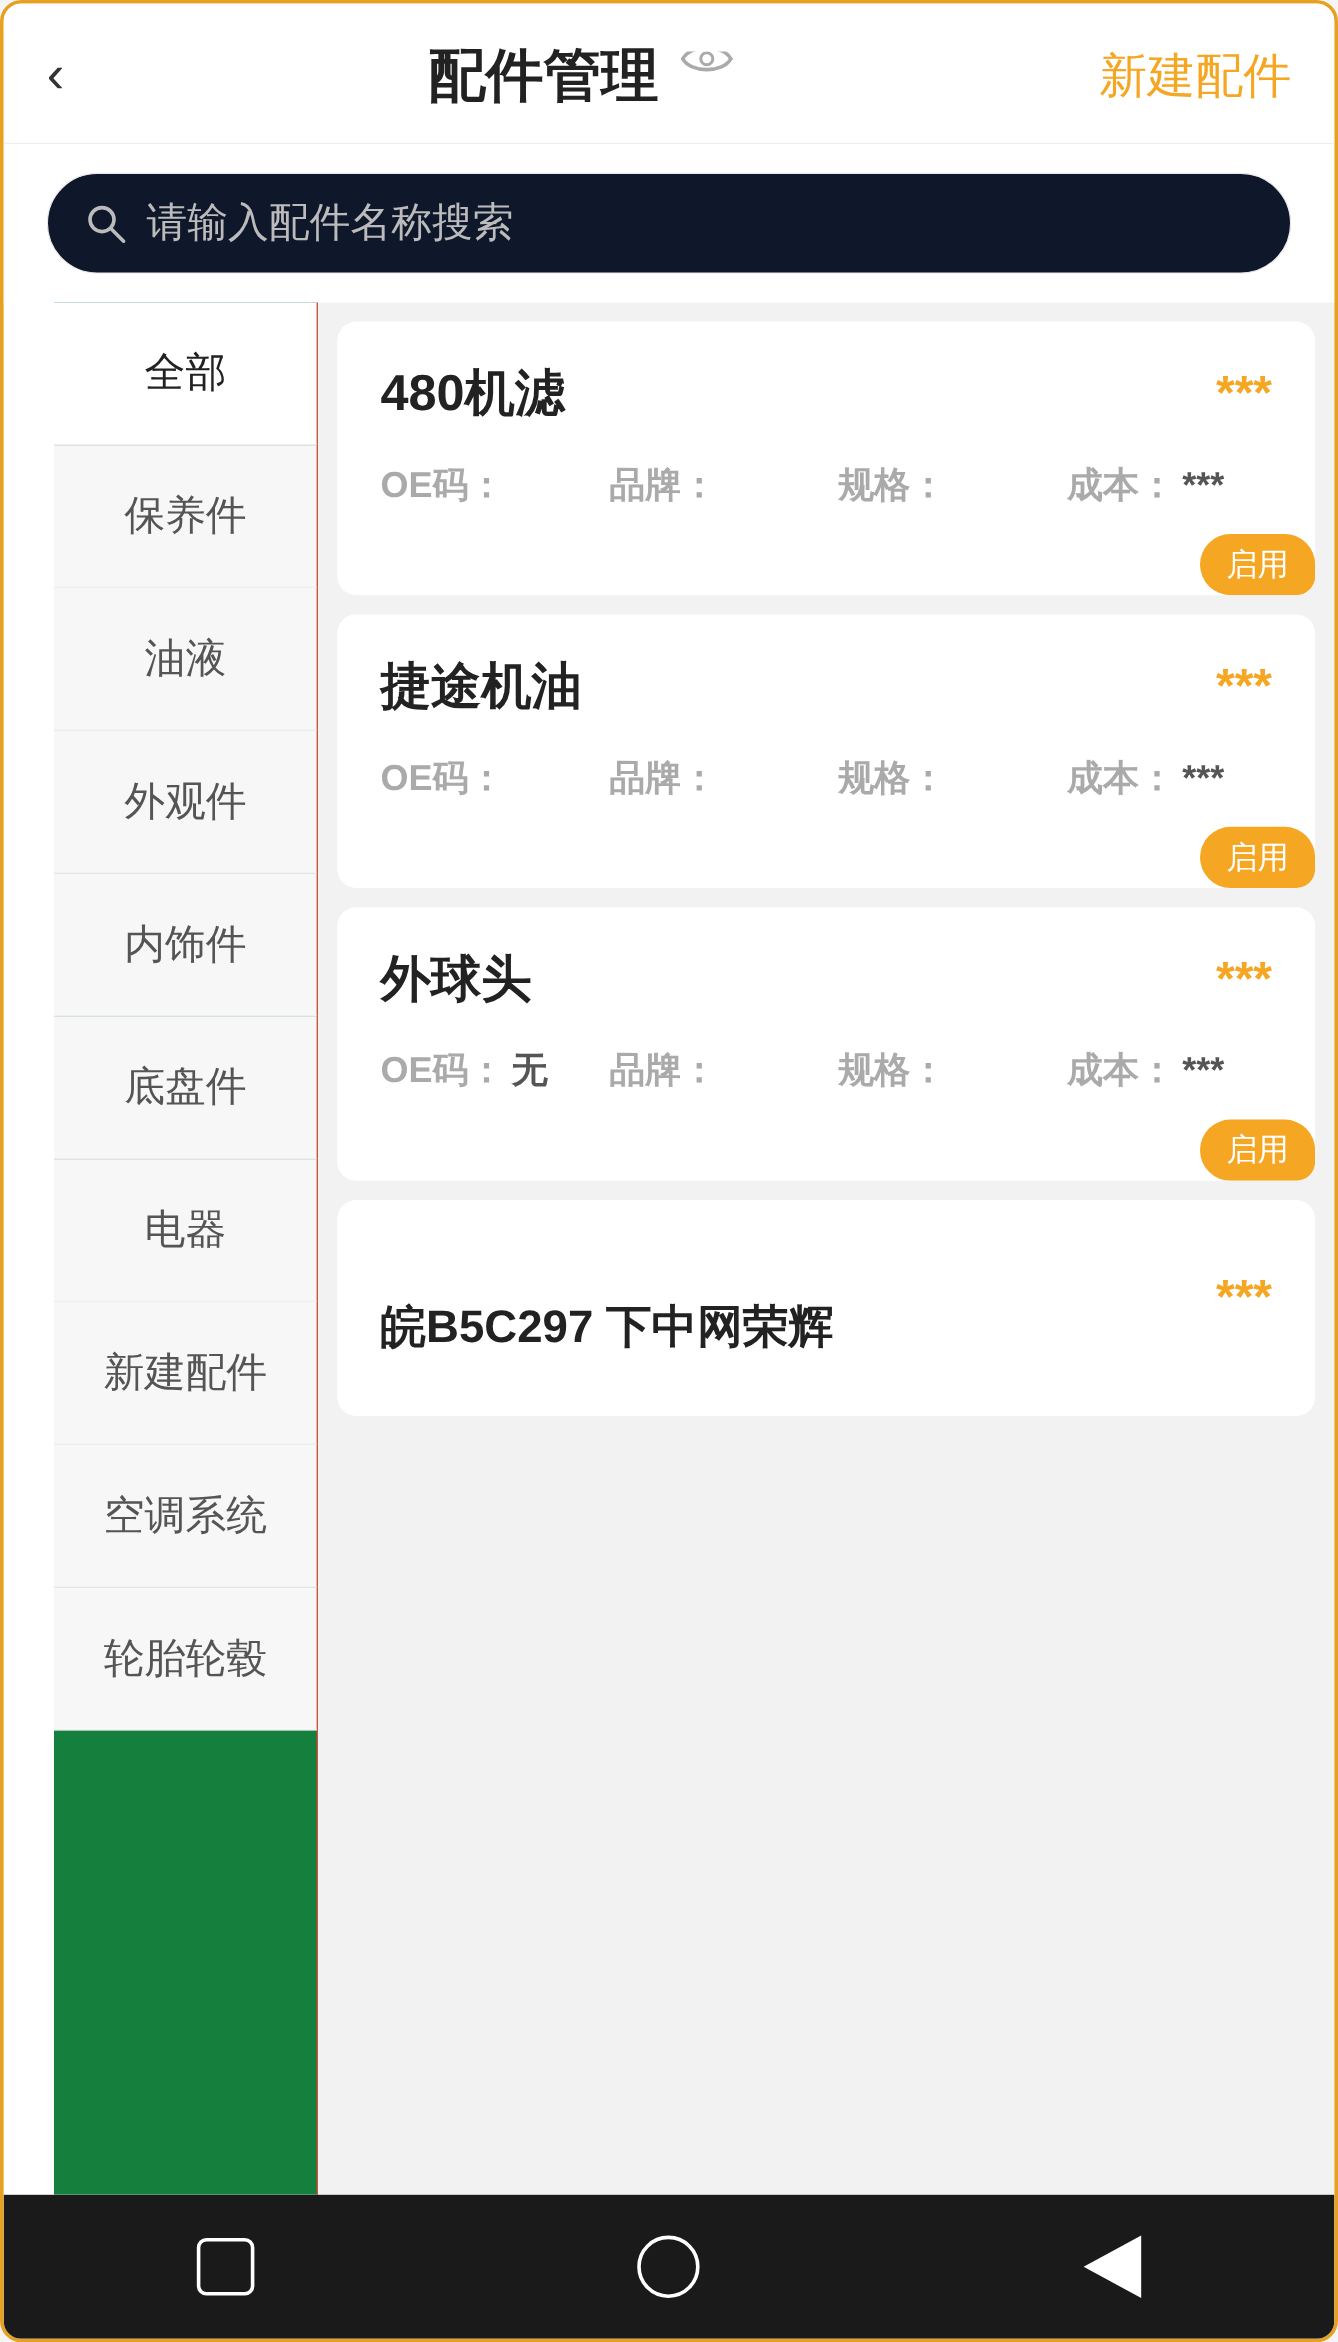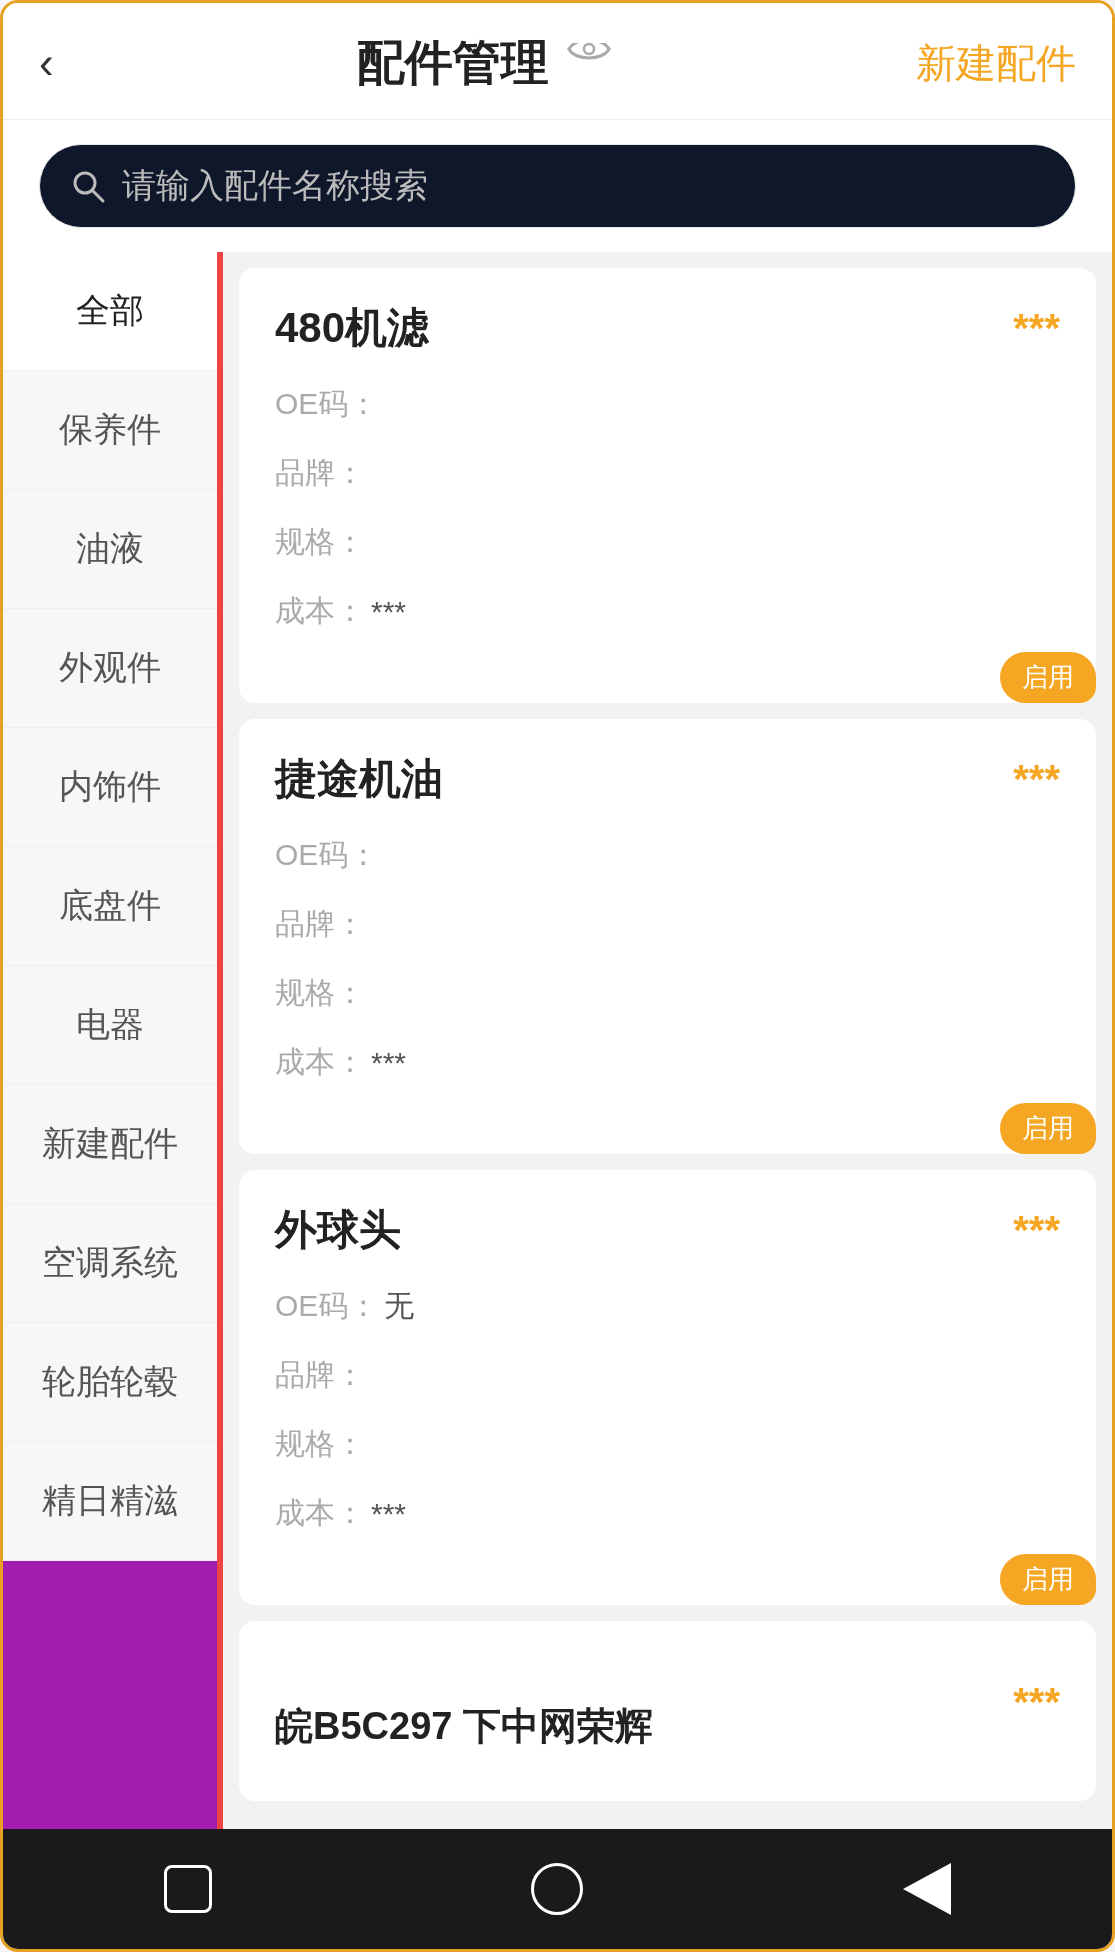--- a/index.html
+++ b/index.html
@@ -86,24 +86,25 @@
     
     .content-area {
       display: flex;
       flex: 1;
       overflow: hidden;
     }
 
     
     .sidebar {
       width: 220px;
-      background: #a21caf;
-      border-right: 6px solid #ef4444;
+      background: #15803d;
+      border-right: 1px solid #ef4444;
       overflow-y: auto;
       flex-shrink: 0;
+      margin-left: 42px;
     }
     .sidebar-item {
       padding: 36px 0;
       text-align: center;
       font-size: 34px;
       color: #555;
       cursor: pointer;
       border-bottom: 1px solid #eee;
       background: #f7f7f7;
     }
@@ -145,23 +146,24 @@
       color: #222;
     }
     .part-price {
       font-size: 40px;
       color: #f5a623;
       font-weight: 600;
     }
 
     .part-details {
       display: grid;
-      grid-template-columns: 1fr;
+      grid-template-columns: 1fr 1fr 1fr 1fr;
       gap: 28px 20px;
       margin-bottom: 0;
+      font-weight: bold;
     }
     .part-detail-item {
       font-size: 30px;
       color: #999;
       display: flex;
       align-items: center;
       gap: 6px;
     }
     .part-detail-item .label {
       color: #aaa;
@@ -286,23 +288,20 @@
       </div>
       <div class="sidebar-item">
         <span>新建配件</span>
       </div>
       <div class="sidebar-item">
         <span>空调系统</span>
       </div>
       <div class="sidebar-item">
         <span>轮胎轮毂</span>
       </div>
-      <div class="sidebar-item">
-        <span>精日精滋</span>
-      </div>
     </div>
 
     <div class="parts-list">
 
       <div class="part-card">
         <div class="part-card-title-row">
           <span class="part-name">480机滤</span>
           <span class="part-price">***</span>
         </div>
         <div class="part-details">

